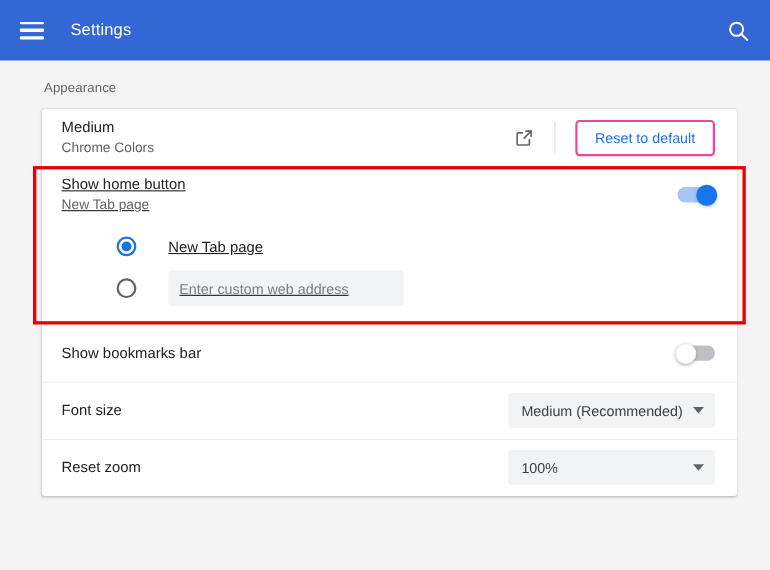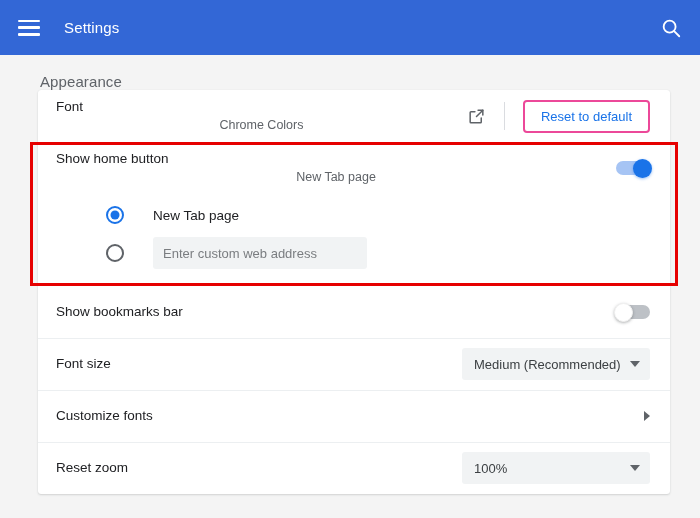--- a/index.html
+++ b/index.html
@@ -59,23 +59,23 @@
   .search-icon svg { display: block; }
 
   
   .page {
     padding: 18px 30px 0 38px;
     height: calc(518px - 55px);
     background: #f4f4f4;
   }
 
   .section-title {
-    font-size: 15px;
+    font-size: 12px;
     color: #5f6368;
-    margin-bottom: 0;
+    margin-bottom: 12px;
     padding-left: 2px;
     letter-spacing: .1px;
   }
 
   .card {
     background: #ffffff;
     border-radius: 3px;
     box-shadow: 0 1px 2px rgba(60,64,67,.18), 0 0 1px rgba(60,64,67,.10);
     overflow: visible;
     position: relative;
@@ -100,21 +100,20 @@
   .row-label {
     font-size: 13.5px;
     color: #202124;
     line-height: 1.35;
   }
   .row-sublabel {
     font-size: 12.5px;
     color: #5f6368;
     line-height: 1.35;
     margin-top: 1px;
-    text-align: center;
   }
 
   
   .theme-actions {
     display: flex;
     align-items: center;
     flex: 0 0 auto;
   }
   .ext-link-icon {
     width: 19px;
@@ -168,20 +167,21 @@
   .toggle.off .knob {
     left: -2px;
     background: #ffffff;
     box-shadow: 0 1px 3px rgba(60,64,67,.4);
     border: 1px solid #f1f1f1;
   }
 
   
   .highlight {
     position: relative;
+    text-decoration: underline;
   }
   .highlight::after {
     content: "";
     position: absolute;
     left: -8px;
     right: -8px;
     top: 0;
     bottom: 0;
     border: 3px solid #e60000;
     pointer-events: none;
@@ -299,21 +299,21 @@
 </div>
 
 <div class="page">
 
   <div class="section-title">Appearance</div>
 
   <div class="card">
 
     <div class="row">
       <div class="row-main">
-        <div class="row-label">Font</div>
+        <div class="row-label">Medium</div>
         <div class="row-sublabel">Chrome Colors</div>
       </div>
       <div class="theme-actions">
         <div class="ext-link-icon">
           <svg viewBox="0 0 24 24" width="19" height="19" fill="none" stroke="#5f6368" stroke-width="1.9" stroke-linecap="round" stroke-linejoin="round">
             <path d="M14 4h6v6"></path>
             <path d="M20 4l-8 8"></path>
             <path d="M18 14v5a1 1 0 0 1-1 1H5a1 1 0 0 1-1-1V7a1 1 0 0 1 1-1h5"></path>
           </svg>
         </div>
@@ -359,26 +359,20 @@
     <div class="row">
       <div class="row-main">
         <div class="row-label">Font size</div>
       </div>
       <div class="select-box">
         <span class="select-value">Medium (Recommended)</span>
         <span class="caret-down"></span>
       </div>
     </div>
 
-    <div class="row">
-      <div class="row-main">
-        <div class="row-label">Customize fonts</div>
-      </div>
-      <span class="caret-right"></span>
-    </div>
 
     <div class="row">
       <div class="row-main">
         <div class="row-label">Reset zoom</div>
       </div>
       <div class="select-box">
         <span class="select-value">100%</span>
         <span class="caret-down"></span>
       </div>
     </div>

